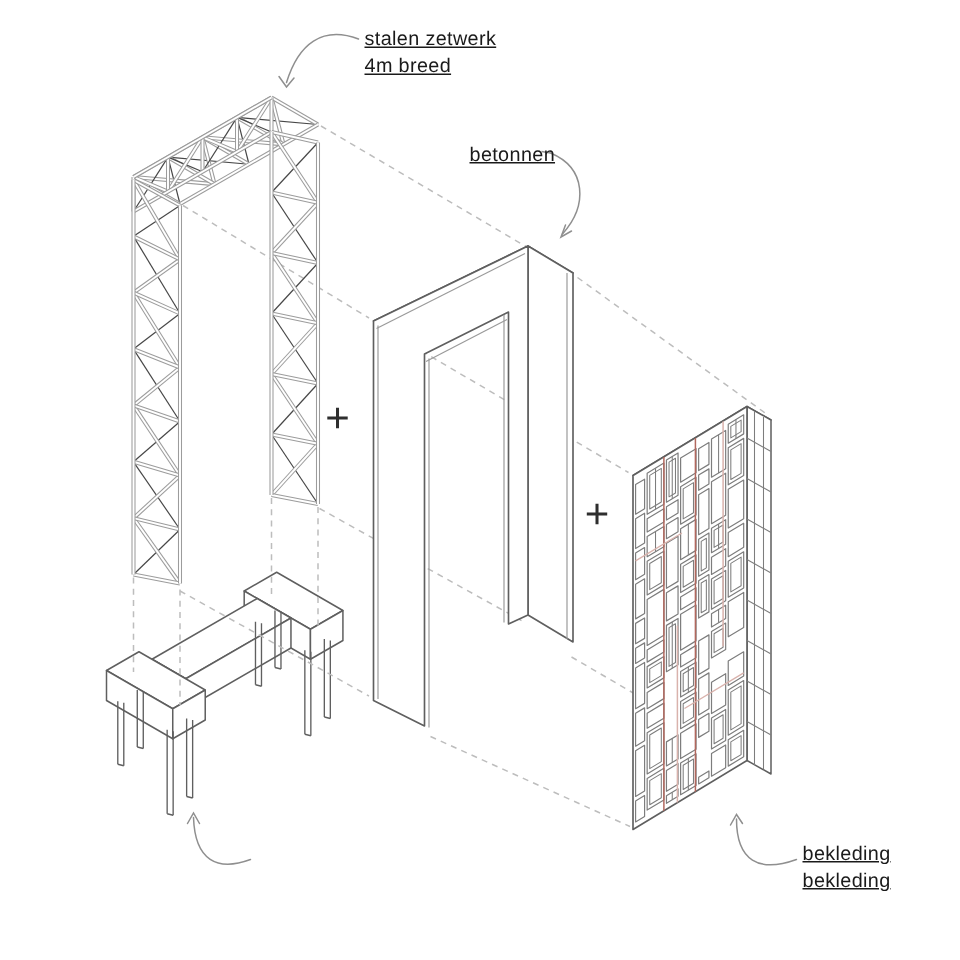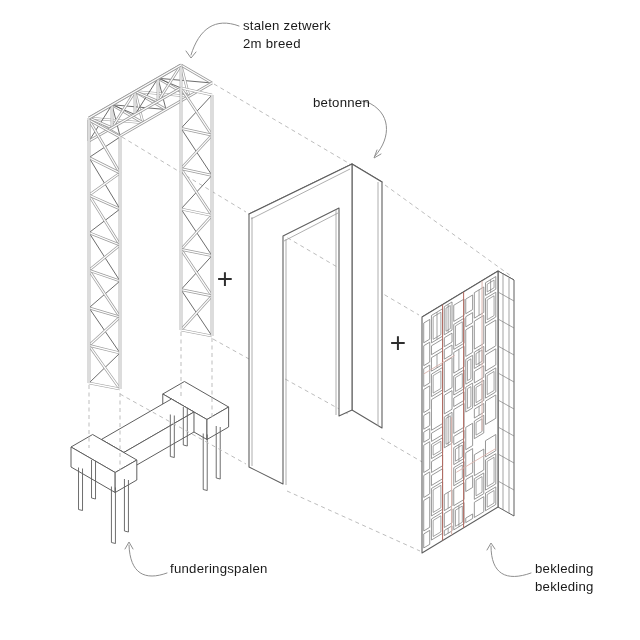--- a/index.html
+++ b/index.html
@@ -1,21 +1,21 @@
 <!DOCTYPE html>
 <html><head>
 <meta charset="utf-8">
 <style>
   html,body{margin:0;padding:0;background:#fff;}
   .stage{position:relative;width:640px;height:640px;background:#fff;overflow:hidden;
          font-family:"Liberation Sans", sans-serif;}
   .stage svg{position:absolute;left:0;top:0;}
   .lbl{position:absolute;font-size:13.2px;line-height:18px;letter-spacing:.25px;
        color:#1a1a1a;white-space:nowrap;}
-  .lbl span{display:block;}
+  .lbl span{display:block;text-decoration:underline;}
   .plus{font-size:28px;font-weight:400;fill:#2e2e2e;}
 </style>
 </head>
 <body>
 
 <div class="stage">
 
   <svg id="scene" width="640" height="640" viewBox="0 0 640 640">
     <text class="plus" x="225" y="288" text-anchor="middle">+</text>
     <text class="plus" x="398" y="352" text-anchor="middle">+</text>
@@ -351,29 +351,28 @@
         <path d="M381 154L374 158L377 150" stroke="#8f8f8f" stroke-width="1" fill="none" stroke-linecap="round"></path>
         <path d="M167 573C145 581 130 574 129 545" stroke="#8f8f8f" stroke-width="1" fill="none" stroke-linecap="round"></path>
         <path d="M125 549L129 542L133 549" stroke="#8f8f8f" stroke-width="1" fill="none" stroke-linecap="round"></path>
         <path d="M531 573C506 582 491 574 491 546" stroke="#8f8f8f" stroke-width="1" fill="none" stroke-linecap="round"></path>
         <path d="M487 550L491 543L495 549" stroke="#8f8f8f" stroke-width="1" fill="none" stroke-linecap="round"></path>
       </g>
     </svg>
 
   <div class="lbl" style="left:243px;top:17px">
     <span>stalen zetwerk</span>
-    <span>2m breed</span>
+    <span>4m breed</span>
   </div>
 
   <div class="lbl" style="left:313px;top:94px">
     <span>betonnen</span>
   </div>
 
   <div class="lbl" style="left:170px;top:560px">
-    <span>funderingspalen</span>
   </div>
 
   <div class="lbl" style="left:535px;top:560px">
     <span>bekleding</span>
     <span>bekleding</span>
   </div>
 
 </div>
 
 </body></html>

